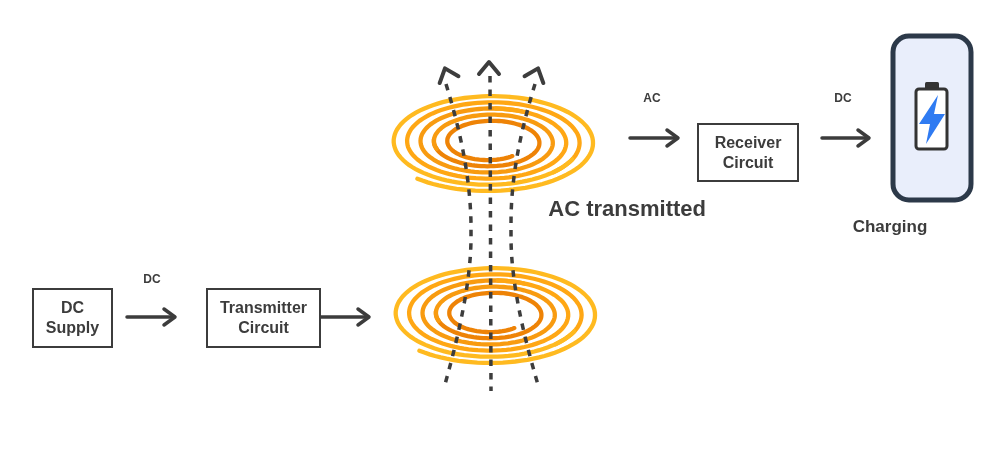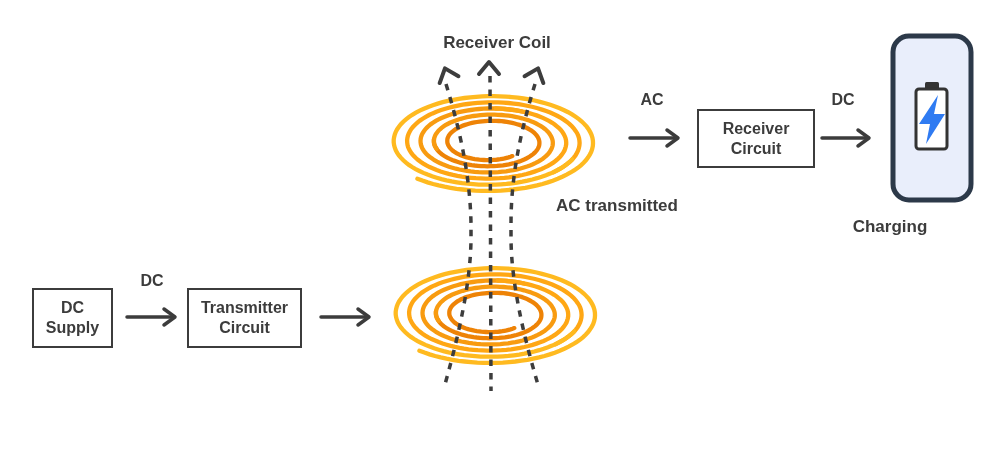--- a/index.html
+++ b/index.html
@@ -11,25 +11,25 @@
     position:relative;width:1005px;height:462px;background:#fff;overflow:hidden;
     font-family:"Liberation Sans","DejaVu Sans",sans-serif;
   }
   svg{position:absolute;left:0;top:0;}
   .box{
     position:absolute;display:flex;flex-direction:column;align-items:center;justify-content:center;
     border:2.5px solid var(--box-border);background:#fff;box-sizing:border-box;
     font-size:16px;font-weight:700;color:var(--ink);line-height:1.25;text-align:center;
   }
   .lbl{
-    position:absolute;color:var(--ink);font-weight:700;font-size:16px;text-align:center;
+    position:absolute;color:var(--ink);font-weight:700;font-size:12px;text-align:center;
     white-space:nowrap;
   }
   .lbl.big{font-size:17px;}
-  .note{position:absolute;color:var(--ink);font-weight:700;font-size:17px;text-align:center;line-height:1.3;}
+  .note{position:absolute;color:var(--ink);font-weight:700;font-size:22px;text-align:right;line-height:1.3;}
 </style>
 </head>
 <body>
 
 <div class="canvas">
 
   <svg width="1005" height="462" viewBox="0 0 1005 462">
 
     <g id="coil-tx">
         <path d="M514.3,328.1 L512.5,328.8 L510.6,329.4 L508.6,329.9 L506.6,330.4 L504.5,330.8 L502.3,331.2 L500.0,331.5 L497.8,331.8 L495.5,331.9 L493.1,332.1 L490.8,332.1 L488.4,332.1 L486.0,332.0 L483.6,331.9 L481.3,331.7 L479.0,331.4 L476.7,331.1 L474.4,330.7 L472.2,330.2 L470.1,329.7 L468.0,329.1 L466.0,328.5 L464.0,327.8 L462.2,327.0 L460.5,326.2 L458.8,325.3 L457.3,324.4 L455.9,323.5 L454.6,322.5 L453.5,321.5 L452.4,320.4 L451.5,319.3 L450.8,318.2 L450.2,317.1 L449.7,315.9 L449.4,314.8 L449.3,313.6 L449.3,312.4 L449.4,311.2 L449.7,310.0 L450.2,308.9 L450.8,307.7 L451.6,306.6 L452.5,305.4 L453.6,304.3 L454.8,303.3 L456.2,302.2 L457.7,301.2 L459.3,300.3 L461.1,299.3 L463.0,298.5 L465.0,297.6 L467.1,296.9 L469.3,296.2 L471.6,295.5 L474.0,294.9 L476.5,294.4 L479.0,294.0 L481.6,293.6 L484.3,293.3 L487.0,293.1 L489.7,292.9 L492.5,292.8 L495.2,292.8 L498.0,292.9 L500.8,293.0 L503.5,293.2 L506.3,293.5 L508.9,293.9 L511.6,294.4 L514.2,294.9 L516.7,295.5 L519.1,296.2 L521.5,296.9 L523.7,297.7 L525.9,298.6 L528.0,299.5 L529.9,300.5 L531.7,301.5 L533.4,302.6 L534.9,303.7 L536.3,304.9 L537.5,306.1 L538.6,307.4 L539.5,308.6 L540.2,309.9 L540.8,311.3 L541.2,312.6 L541.4,314.0 L541.4,315.3 L541.3,316.7 L541.0,318.1 L540.5,319.4 L539.8,320.8 L539.0,322.1 L537.9,323.4 L536.7,324.7 L535.4,325.9 L533.8,327.1 L532.1,328.3 L530.3,329.4 L528.3,330.5 L526.2,331.5 L523.9,332.5 L521.5,333.4 L519.0,334.2 L516.4,335.0 L513.7,335.7 L510.9,336.3 L508.0,336.8 L505.0,337.3 L502.0,337.6 L498.9,337.9 L495.8,338.1 L492.6,338.2 L489.4,338.3 L486.3,338.2 L483.1,338.1 L479.9,337.8 L476.8,337.5 L473.7,337.1 L470.7,336.6 L467.7,336.1 L464.8,335.4 L462.0,334.7 L459.3,333.8 L456.7,332.9 L454.2,332.0 L451.8,330.9 L449.6,329.8 L447.5,328.7 L445.6,327.5 L443.8,326.2 L442.2,324.9 L440.7,323.5 L439.5,322.1 L438.4,320.6 L437.5,319.1 L436.8,317.6 L436.3,316.1 L436.0,314.6 L435.9,313.0 L436.0,311.5" fill="none" stroke="#EE8306" stroke-width="4.3" stroke-linecap="round"></path>
@@ -81,35 +81,34 @@
         <path id="bolt" d="M 938,95 L 919,124 L 930,124 L 926,144 L 945,114 L 934,114 Z" fill="#2F7BF2"></path>
       </g>
     </g>
   </svg>
 
   <div class="box" style="left:32px;top:288px;width:81px;height:60px;">
     <span>DC</span>
     <span>Supply</span>
   </div>
 
-  <div class="box" style="left:187px;top:288px;width:115px;height:60px;">
+  <div class="box" style="left:206px;top:288px;width:115px;height:60px;">
     <span>Transmitter</span>
     <span>Circuit</span>
   </div>
 
-  <div class="box" style="left:697px;top:109px;width:118px;height:59px;">
+  <div class="box" style="left:697px;top:123px;width:102px;height:59px;">
     <span>Receiver</span>
     <span>Circuit</span>
   </div>
 
   <div class="lbl" style="left:137px;top:272px;width:30px;">DC</div>
   <div class="lbl" style="left:637px;top:91px;width:30px;">AC</div>
   <div class="lbl" style="left:828px;top:91px;width:30px;">DC</div>
 
-  <div class="lbl big" style="left:427px;top:33px;width:140px;">Receiver Coil</div>
 
   <div class="note" style="left:528px;top:195px;width:178px;">
     <div>AC transmitted</div>
   </div>
 
   <div class="lbl big" style="left:840px;top:217px;width:100px;">Charging</div>
 
 </div>
 
 </body></html>

